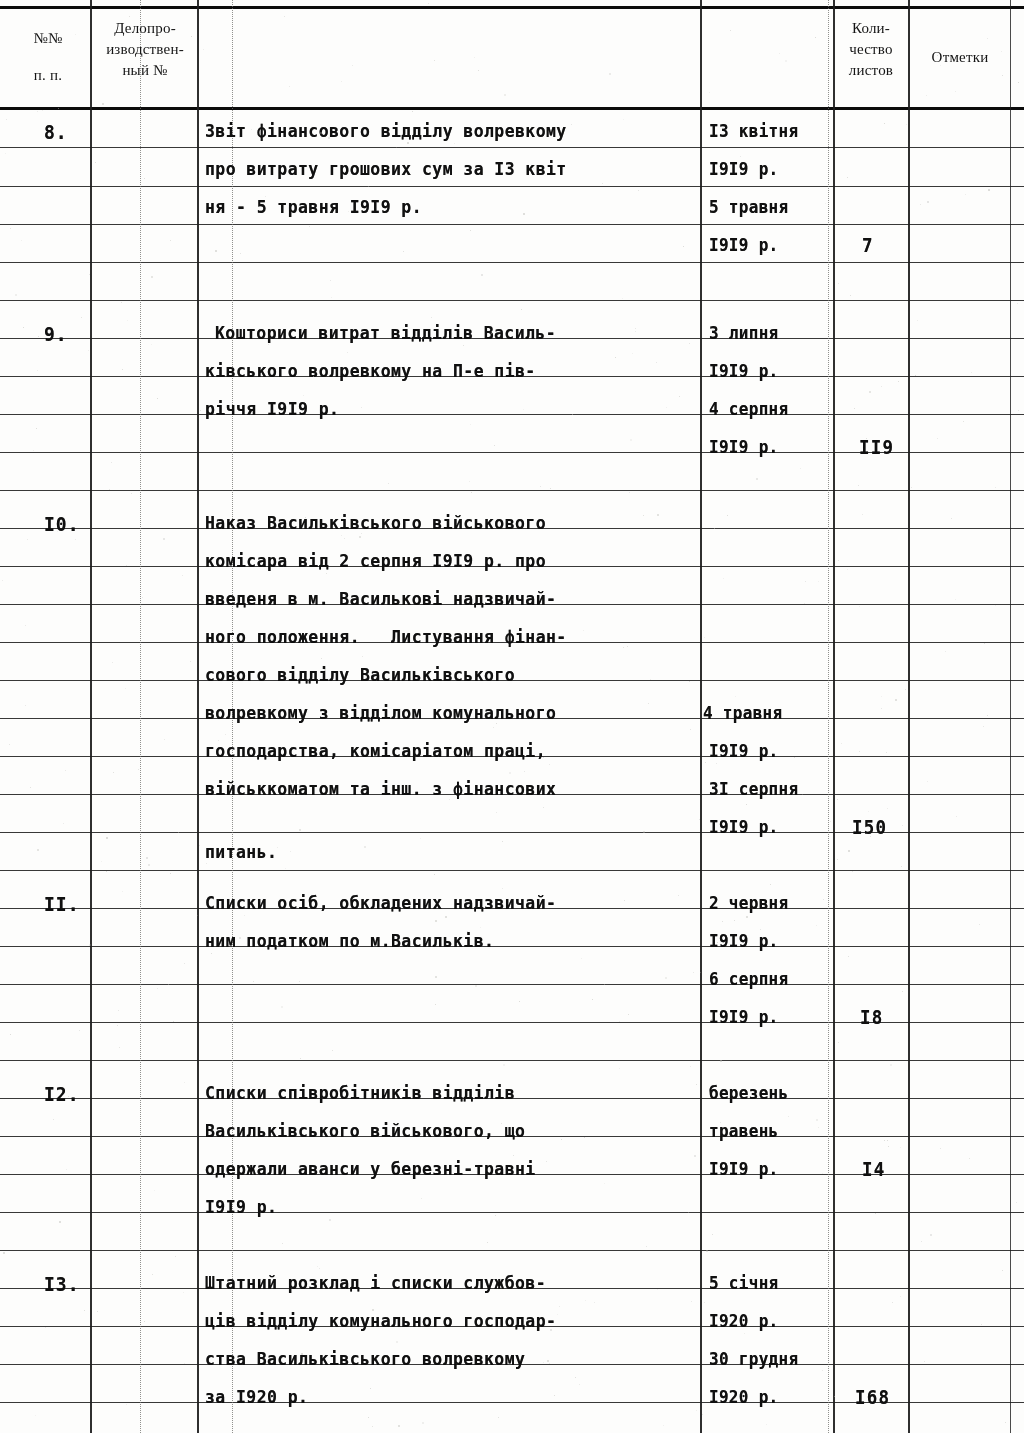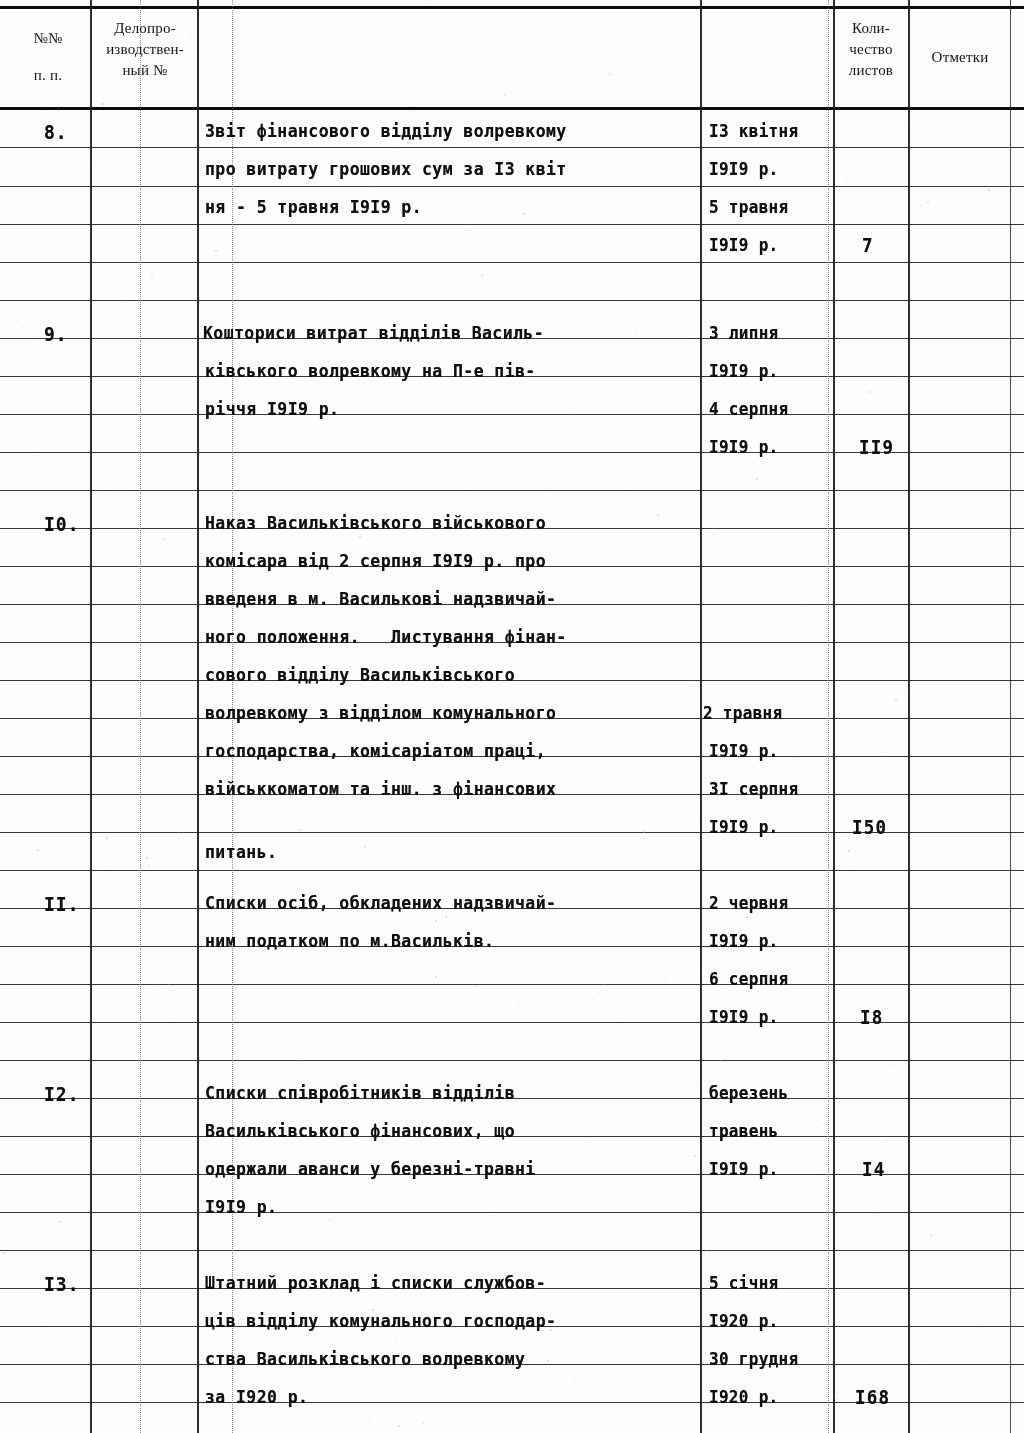--- a/index.html
+++ b/index.html
@@ -180,63 +180,63 @@
     <div class="tw" style="left:205px; top:200px;">ня - 5 травня I9I9 р.</div>
     <div class="tw date" style="left:709px; top:124px;">I3 квітня</div>
     <div class="tw date" style="left:709px; top:162px;">I9I9 р.</div>
     <div class="tw date" style="left:709px; top:200px;">5 травня</div>
     <div class="tw date" style="left:709px; top:238px;">I9I9 р.</div>
     <div class="tw sheets" style="left:862px; top:238px;">7</div>
   </div>
 
   <div>
     <div class="tw num" style="left:44px; top:326px;">9.</div>
-    <div class="tw" style="left:203px; top:326px;">Кошториси витрат відділів Василь-</div>
+    <div class="tw" style="left:215px; top:326px;">Кошториси витрат відділів Василь-</div>
     <div class="tw" style="left:205px; top:364px;">ківського волревкому на П-е пів-</div>
     <div class="tw" style="left:205px; top:402px;">річчя I9I9 р.</div>
     <div class="tw date" style="left:709px; top:326px;">3 липня</div>
     <div class="tw date" style="left:709px; top:364px;">I9I9 р.</div>
     <div class="tw date" style="left:709px; top:402px;text-align:center;">4 серпня</div>
     <div class="tw date" style="left:709px; top:440px;">I9I9 р.</div>
     <div class="tw sheets" style="left:859px; top:440px;">II9</div>
   </div>
 
   <div>
     <div class="tw num" style="left:44px; top:516px;">I0.</div>
     <div class="tw" style="left:205px; top:516px;">Наказ Васильківського військового</div>
     <div class="tw" style="left:205px; top:554px;">комісара від 2 серпня I9I9 р. про</div>
     <div class="tw" style="left:205px; top:592px;">введеня в м. Василькові надзвичай-</div>
     <div class="tw" style="left:205px; top:630px;">ного положення.   Листування фінан-</div>
     <div class="tw" style="left:205px; top:668px;">сового відділу Васильківського</div>
     <div class="tw" style="left:205px; top:706px;">волревкому з відділом комунального</div>
     <div class="tw" style="left:205px; top:744px;">господарства, комісаріатом праці,</div>
     <div class="tw" style="left:205px; top:782px;">військкоматом та інш. з фінансових</div>
     <div class="tw" style="left:205px; top:820px;margin-top:25px;">питань.</div>
-    <div class="tw date" style="left:703px; top:706px;">2 травня</div>
+    <div class="tw date" style="left:703px; top:706px;">4 травня</div>
     <div class="tw date" style="left:709px; top:744px;">I9I9 р.</div>
     <div class="tw date" style="left:709px; top:782px;">3I серпня</div>
     <div class="tw date" style="left:709px; top:820px;">I9I9 р.</div>
     <div class="tw sheets" style="left:852px; top:820px;text-align:center;">I50</div>
   </div>
 
   <div>
     <div class="tw num" style="left:44px; top:896px;">II.</div>
     <div class="tw" style="left:205px; top:896px;">Списки осіб, обкладених надзвичай-</div>
     <div class="tw" style="left:205px; top:934px;">ним податком по м.Васильків.</div>
     <div class="tw date" style="left:709px; top:896px;">2 червня</div>
     <div class="tw date" style="left:709px; top:934px;">I9I9 р.</div>
     <div class="tw date" style="left:709px; top:972px;">6 серпня</div>
     <div class="tw date" style="left:709px; top:1010px;">I9I9 р.</div>
     <div class="tw sheets" style="left:860px; top:1010px;">I8</div>
   </div>
 
   <div>
     <div class="tw num" style="left:44px; top:1086px;">I2.</div>
     <div class="tw" style="left:205px; top:1086px;">Списки співробітників відділів</div>
-    <div class="tw" style="left:205px; top:1124px;">Васильківського фінансових, що</div>
+    <div class="tw" style="left:205px; top:1124px;">Васильківського військового, що</div>
     <div class="tw" style="left:205px; top:1162px;">одержали аванси у березні-травні</div>
     <div class="tw" style="left:205px; top:1200px;">I9I9 р.</div>
     <div class="tw date" style="left:709px; top:1086px;">березень</div>
     <div class="tw date" style="left:709px; top:1124px;">травень</div>
     <div class="tw date" style="left:709px; top:1162px;">I9I9 р.</div>
     <div class="tw sheets" style="left:862px; top:1162px;">I4</div>
   </div>
 
   <div>
     <div class="tw num" style="left:44px; top:1276px;">I3.</div>

